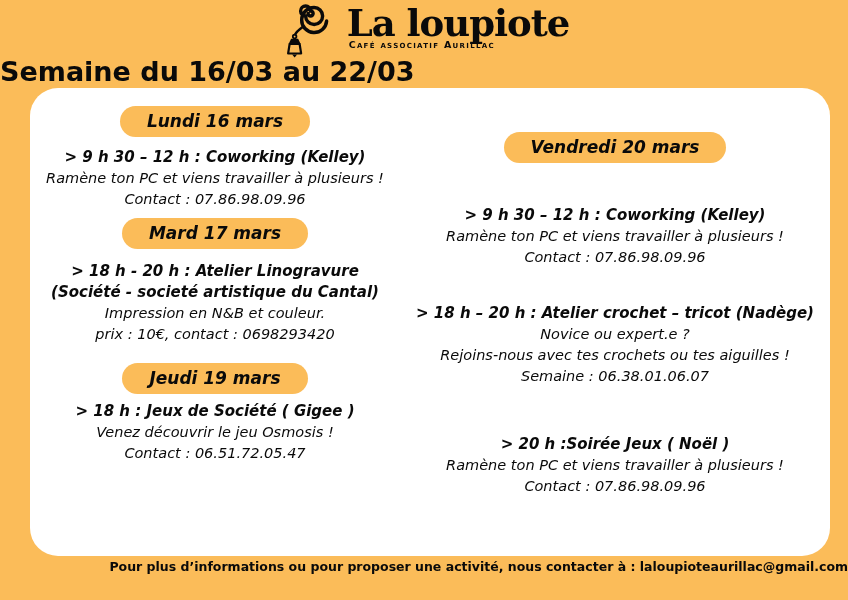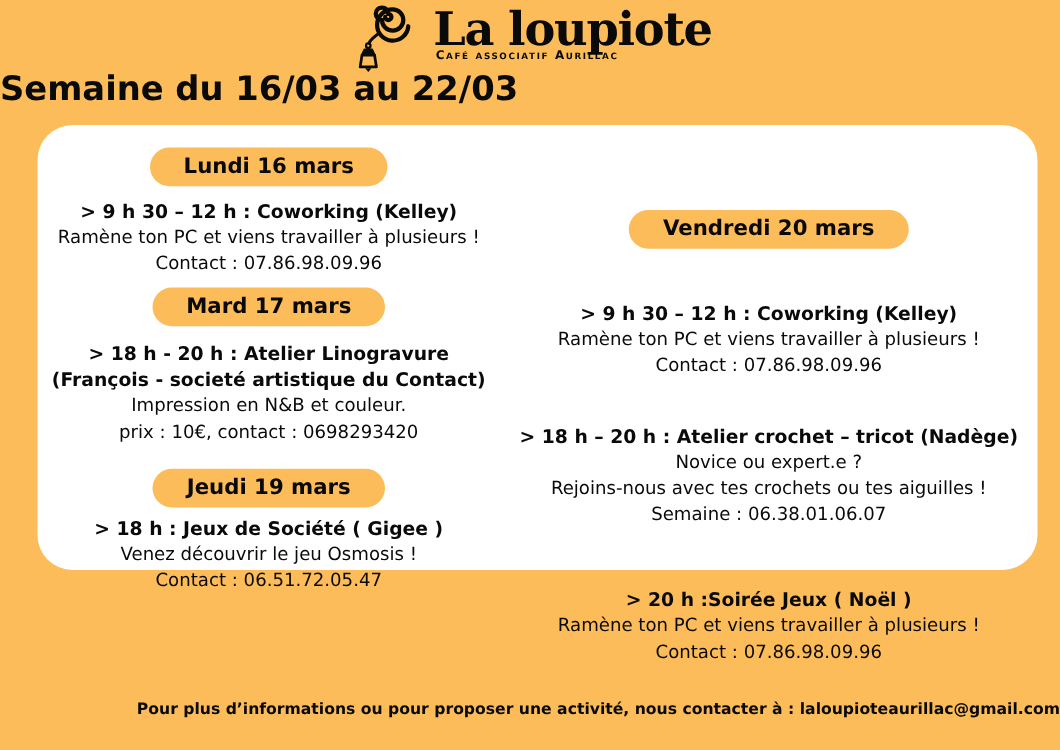--- a/index.html
+++ b/index.html
@@ -30,27 +30,28 @@
     white-space:nowrap;
   }
   .week-title {
     position:absolute; top:56px; left:0; width:100%;
     text-align:left; font-weight:bold; font-size:27px; line-height:31px;
     letter-spacing:0;
   }
 
   
   .card {
-    position:absolute; left:30px; top:100px; width:800px; height:356px;
+    position:absolute; left:30px; top:88px; width:800px; height:468px;
     background:#ffffff; border-radius:28px;
     display:flex;
+    font-style:italic;
   }
   .col { display:flex; flex-direction:column; align-items:center; }
   .col-left  { width:370px; padding-top:18px; }
-  .col-right { width:430px; padding-top:32px;margin-top:36px; }
+  .col-right { width:430px; padding-top:44px; }
 
   .day-pill {
     background:#FBBC59; border-radius:22px;
     padding:5px 27px; font-size:17px; font-weight:bold; line-height:21px;
     white-space:nowrap; flex:0 0 auto;
   }
   .event { text-align:center; font-size:14.5px; line-height:21px; }
   .event > div { white-space:nowrap; }
   .event .b { font-weight:bold; font-size:15px; }
 
@@ -100,21 +101,21 @@
     <div class="event mt10">
       <div class="b">&gt; 9 h 30 – 12 h : Coworking (Kelley)</div>
       <div>Ramène ton PC et viens travailler à plusieurs !</div>
       <div>Contact : 07.86.98.09.96</div>
     </div>
 
     <div class="day-pill mt8">Mard 17 mars</div>
 
     <div class="event mt12">
       <div class="b">&gt; 18 h - 20 h : Atelier Linogravure</div>
-      <div class="b">(François - societé artistique du Contact)</div>
+      <div class="b">(Société - societé artistique du Cantal)</div>
       <div>Impression en N&amp;B et couleur.</div>
       <div>prix : 10€, contact : 0698293420</div>
     </div>
 
     <div class="day-pill mt18">Jeudi 19 mars</div>
 
 
     <div class="event mt7">
       <div class="b">&gt; 18 h : Jeux de Société ( Gigee )</div>
       <div>Venez découvrir le jeu Osmosis !</div>

